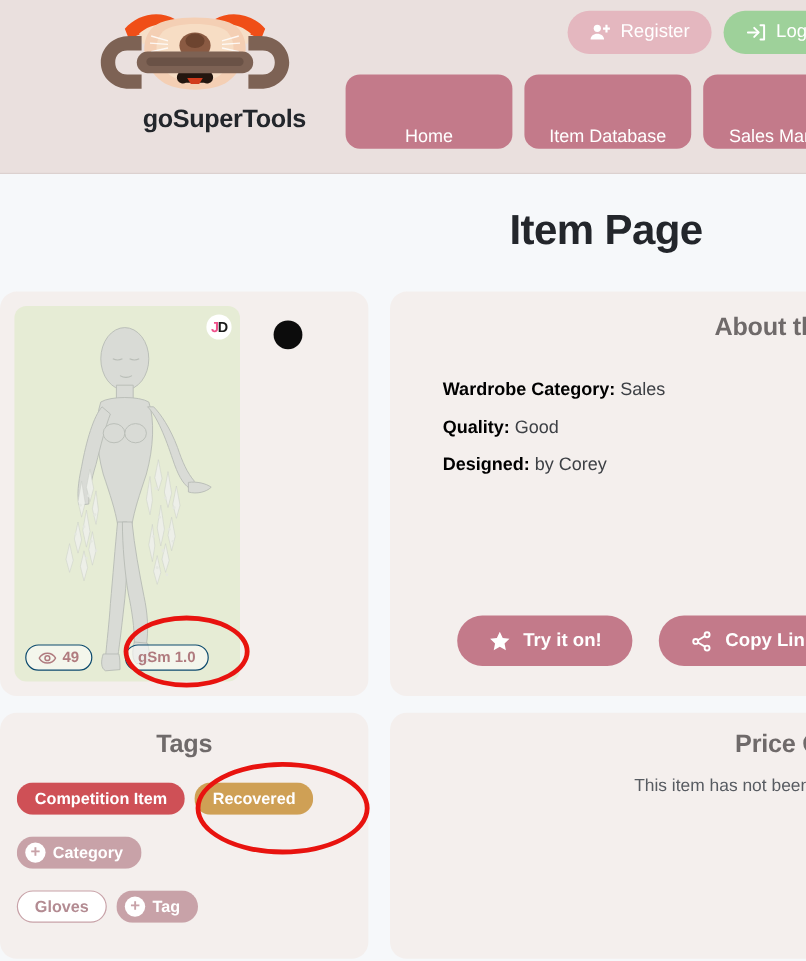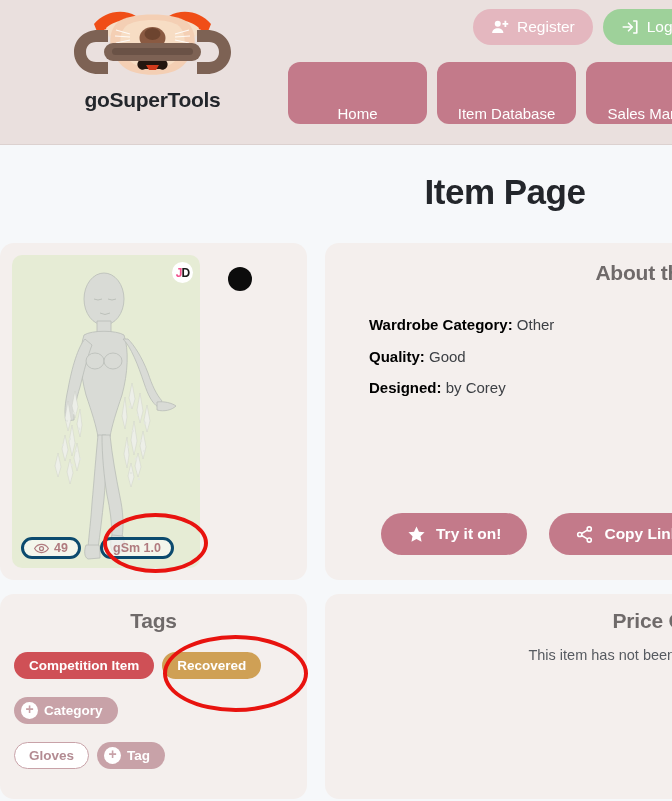--- a/index.html
+++ b/index.html
@@ -21,24 +21,24 @@
   .header {
     position: relative;
     width: 672px;
     height: 145px;
     background: #eae0de;
     border-bottom: 1px solid #dcd1cf;
   }
 
   .brand {
     position: absolute;
-    left: 60px;
+    left: 70px;
     top: 4px;
     width: 185px;
-    text-align: center;
+    text-align: right;
   }
 
   .brand-logo {
     width: 185px;
     height: 82px;
     display: block;
   }
 
   .brand-name {
     font-size: 21px;
@@ -175,21 +175,21 @@
   .jd-badge .jd-j { color: #f0518c; }
   .jd-badge .jd-d { color: #1a1a1a; }
 
   .img-pill {
     position: absolute;
     bottom: 9px;
     height: 22px;
     padding: 0 10px;
     border-radius: 11px;
     background: rgba(255,255,255,0.55);
-    border: 3px solid #0c4a6e;
+    border: 1px solid #0c4a6e;
     color: #b07b7f;
     font-size: 12.5px;
     font-weight: bold;
     display: flex;
     align-items: center;
     gap: 5px;
     cursor: pointer;
   }
   .pill-views { left: 9px; }
   .pill-version { right: 26px; }
@@ -511,21 +511,21 @@
 
       <div class="color-dot"></div>
     </div>
 
     <div class="card card-about">
       <div class="card-heading">About the Item</div>
 
       <div class="about-list">
         <div class="about-line">
           <b>Wardrobe Category:</b>
-          <span>Other</span>
+          <span>Sales</span>
         </div>
         <div class="about-line">
           <b>Quality:</b>
           <span>Good</span>
         </div>
         <div class="about-line">
           <b>Designed:</b>
           <span>by Corey</span>
         </div>
       </div>

